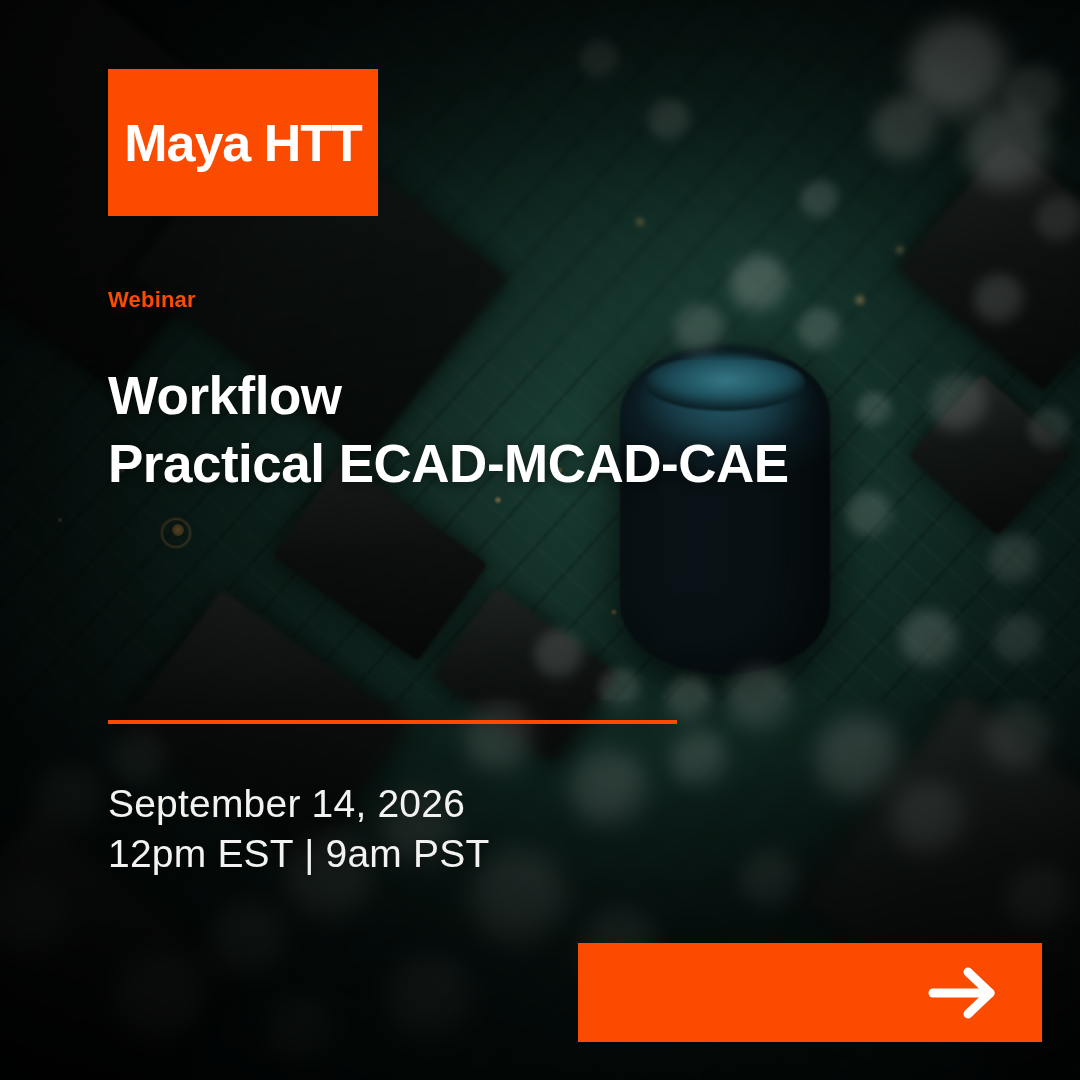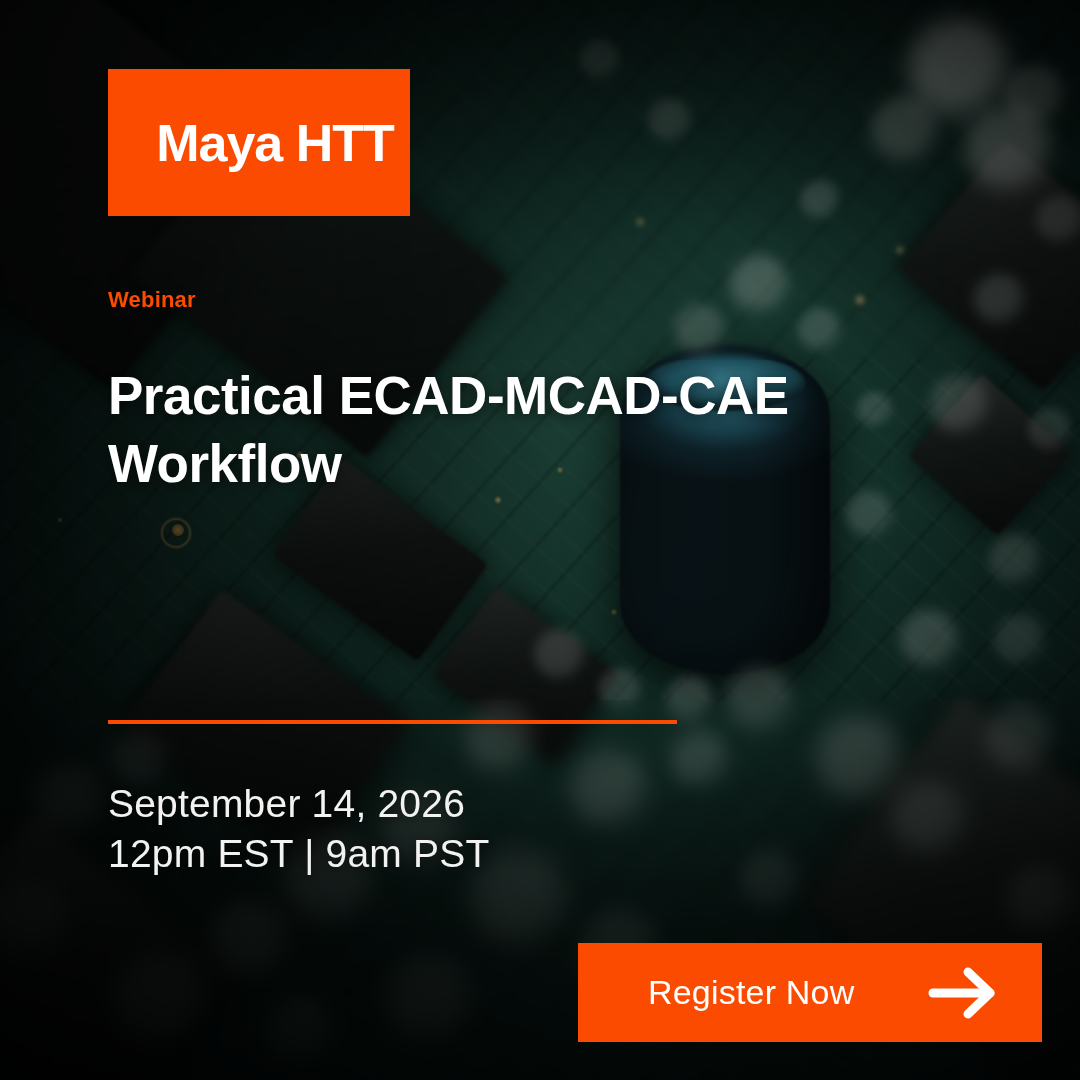--- a/index.html
+++ b/index.html
@@ -300,40 +300,39 @@
       <div class="bokeh" style="left: 580px; top: 40px; width: 40px; height: 40px; background: radial-gradient(circle at 42% 38%, rgb(198, 205, 201) 0%, rgb(198, 205, 201) 48%, rgba(255, 255, 255, 0.05) 78%, rgba(255, 255, 255, 0) 100%); opacity: 0.22; filter: blur(4.4px);"></div>
     </div>
 
   <div class="bg-layer bg-top-blur"></div>
   <div class="bg-layer bg-bottom-blur"></div>
   <div class="bg-layer bg-vignette"></div>
   <div class="bg-layer bg-scrim"></div>
 
   <div class="content">
 
-    <div class="logo-block" style="background: rgb(250, 75, 0); padding-left: 32px;">
+    <div class="logo-block" style="background: rgb(250, 75, 0);">
       <span class="logo-text" style="color: rgb(255, 255, 255);">Maya HTT</span>
     </div>
 
     <div class="eyebrow" style="color: rgb(250, 75, 0);">Webinar</div>
 
     <div class="headline" style="color: rgb(255, 255, 255);">
+      <span class="ln">Workflow</span>
       <span class="ln">Practical ECAD-MCAD-CAE</span>
-      <span class="ln">Workflow</span>
     </div>
 
     <div class="divider" style="background: rgb(250, 75, 0);"></div>
 
     <div class="datetime" style="color: rgb(242, 242, 240);">
       <span class="ln">September 14, 2026</span>
       <span class="ln">12pm EST | 9am PST</span>
     </div>
 
     <div class="cta" style="background: rgb(250, 75, 0);">
-      <span class="cta-label" style="color: rgb(255, 255, 255);">Register Now</span>
       <svg class="cta-arrow" viewBox="0 0 72 52" fill="none">
         <line x1="5" y1="26" x2="62" y2="26" stroke="#ffffff" stroke-width="9" stroke-linecap="round"></line>
         <polyline points="40,5 62,26 40,47" stroke="#ffffff" stroke-width="9" stroke-linecap="round" stroke-linejoin="round" fill="none"></polyline>
       </svg>
     </div>
 
   </div>
 </div>
 
 </body></html>

